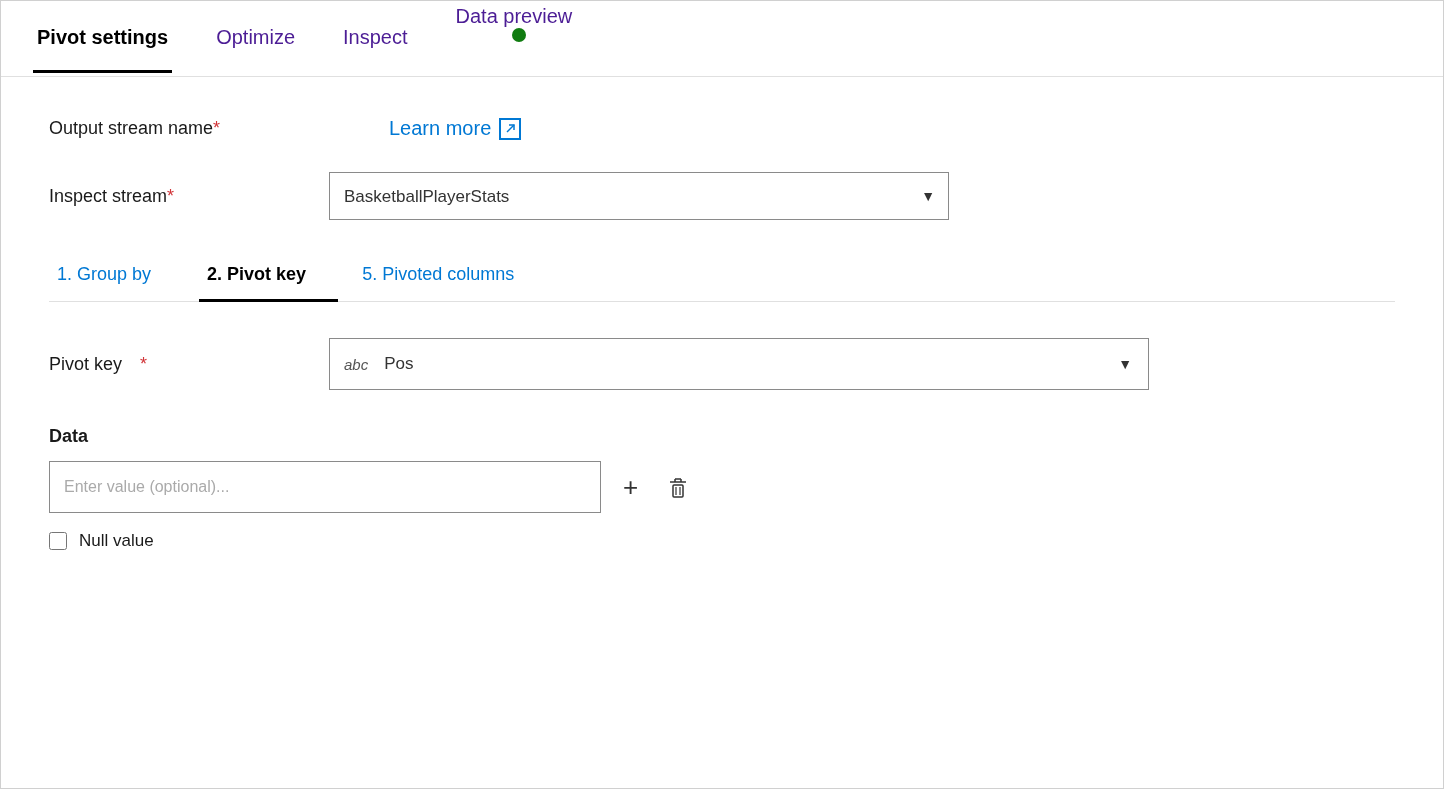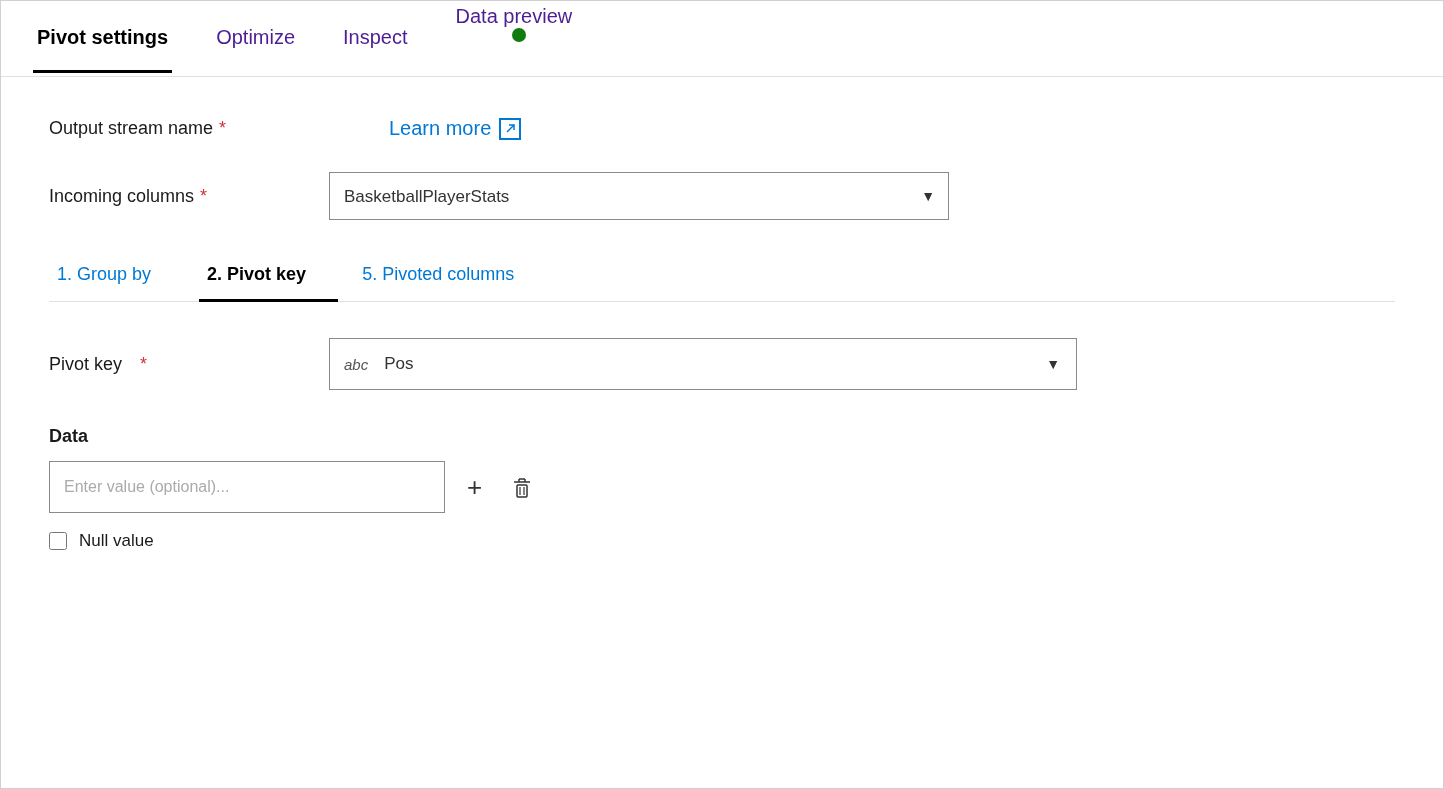--- a/index.html
+++ b/index.html
@@ -74,21 +74,20 @@
       align-items: center;
       margin-bottom: 32px;
     }
 
     .form-label {
       font-size: 18px;
       color: #1a1a1a;
       min-width: 280px;
       display: flex;
       align-items: center;
-      gap: 6px;
     }
 
     .required-star {
       color: #d13438;
       font-size: 18px;
     }
 
     .form-input {
       width: 620px;
       height: 48px;
@@ -188,21 +187,21 @@
       align-items: center;
       gap: 18px;
     }
 
     .pivot-select-wrapper {
       position: relative;
       width: 820px;
     }
 
     .pivot-select-inner {
-      width: 748px;
+      width: 820px;
       height: 52px;
       border: 1px solid #8a8a8a;
       display: flex;
       align-items: center;
       padding: 0 14px;
       font-size: 17px;
       color: #333;
       background: #fff;
       cursor: pointer;
       position: relative;
@@ -235,21 +234,21 @@
     }
 
     .value-input-row {
       display: flex;
       align-items: center;
       gap: 18px;
       margin-bottom: 18px;
     }
 
     .value-input {
-      width: 396px;
+      width: 552px;
       height: 52px;
       border: 1px solid #8a8a8a;
       padding: 0 14px;
       font-size: 16px;
       color: #aaa;
       outline: none;
       background: #fff;
     }
 
     .value-input::placeholder {
@@ -330,21 +329,21 @@
           <svg width="12" height="12" viewBox="0 0 12 12" fill="none">
             <polyline points="5,2 10,2 10,7" stroke="#0078d4" stroke-width="1.5" fill="none"></polyline>
             <line x1="10" y1="2" x2="3" y2="9" stroke="#0078d4" stroke-width="1.5"></line>
           </svg>
         </span>
       </a>
     </div>
 
     <div class="form-row">
       <label class="form-label">
-        <span>Incoming columns</span>
+        <span>Inspect stream</span>
         <span class="required-star">*</span>
       </label>
       <div class="select-wrapper">
         <select class="form-select">
           <option>BasketballPlayerStats</option>
         </select>
         <span class="chevron">▼</span>
       </div>
     </div>
 

